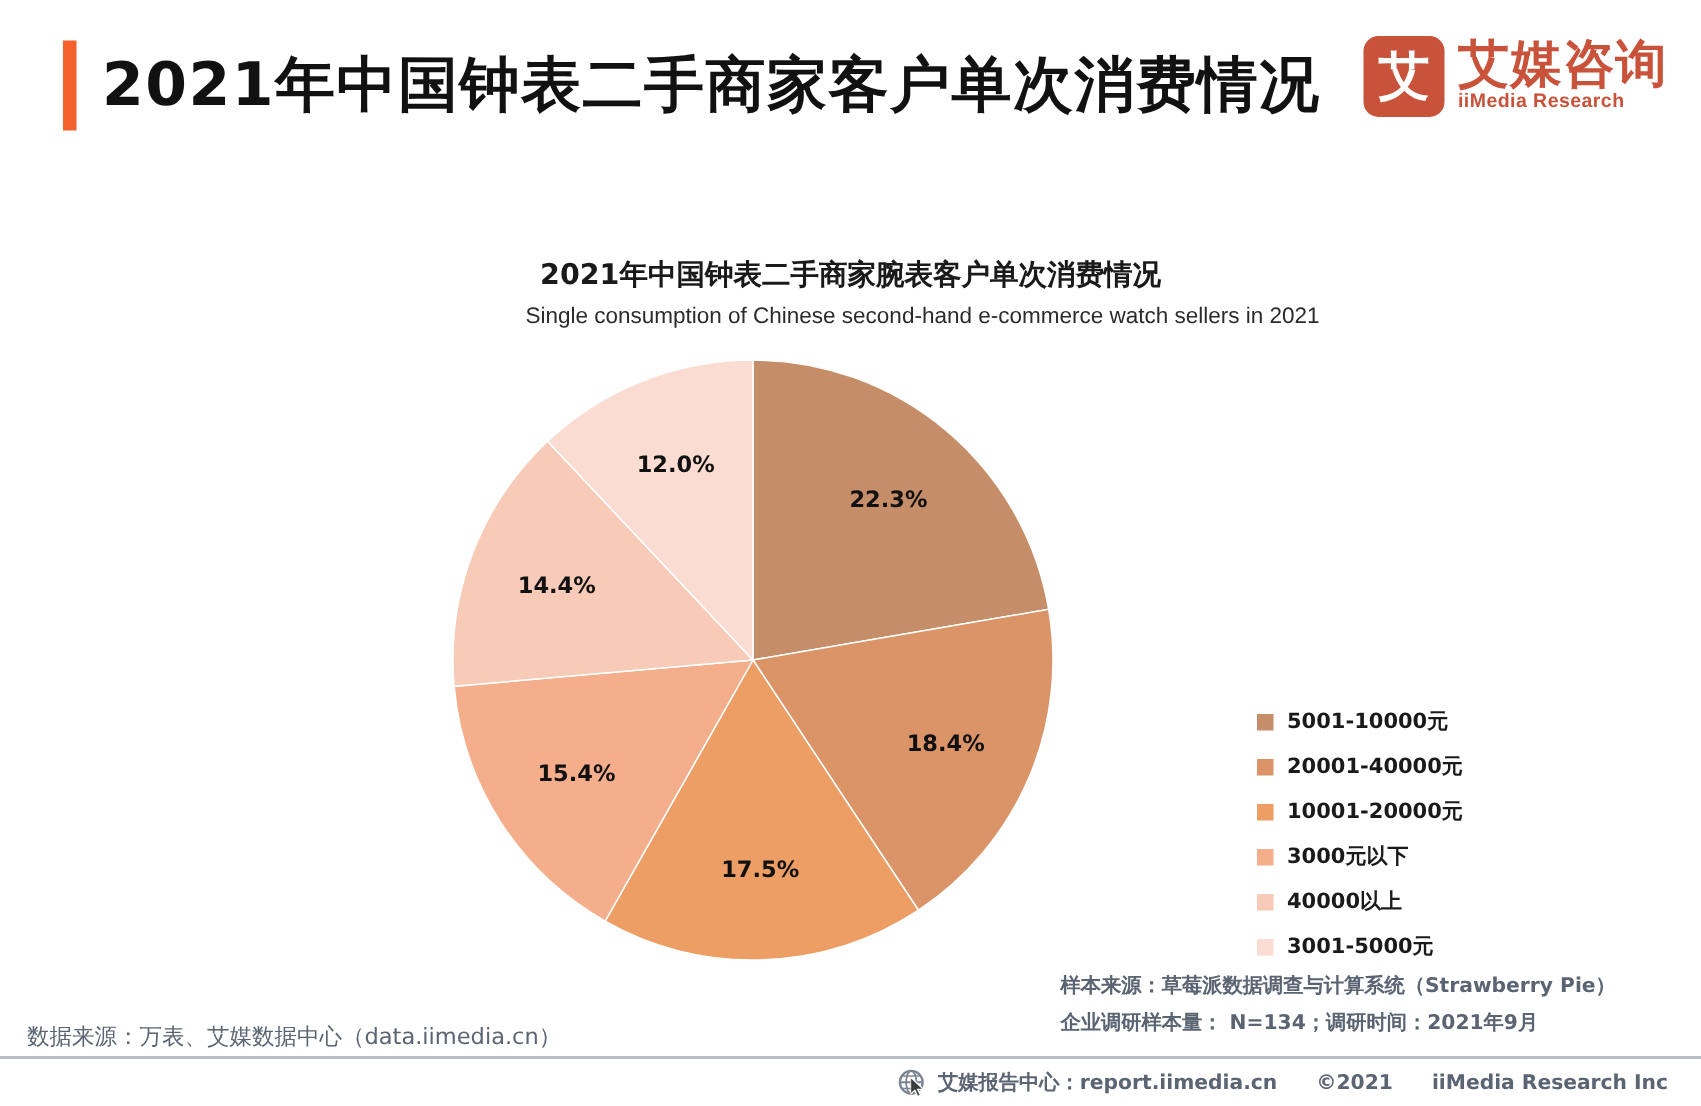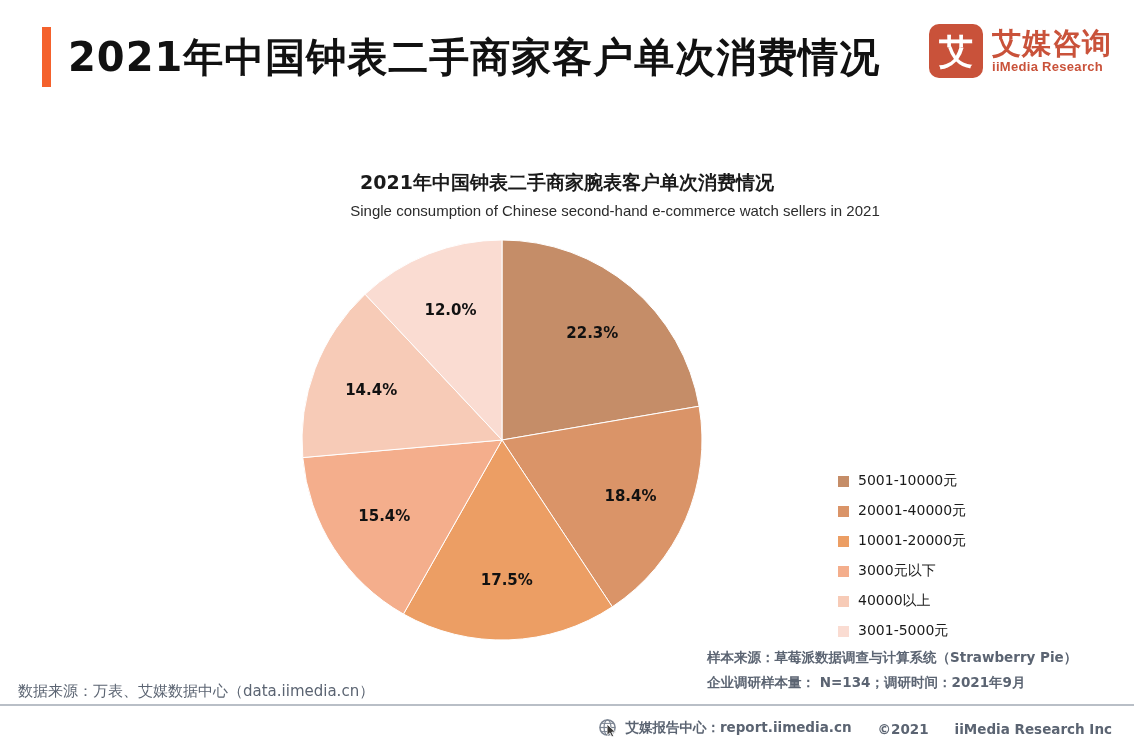--- a/index.html
+++ b/index.html
@@ -30,21 +30,21 @@
     display:flex;align-items:center;gap:9px;
   }
   .logo-mark{
     width:54px;height:54px;border-radius:10px;background:#C9523A;
     display:flex;align-items:center;justify-content:center;
     color:#ffffff;font-size:34px;font-weight:700;line-height:1;
     font-family:"DejaVu Sans","Liberation Sans",sans-serif;
   }
   .logo-text{display:flex;flex-direction:column;justify-content:center;}
   .logo-cn{
-    font-size:29px;font-weight:700;color:#C9523A;letter-spacing:1px;
+    font-size:34px;font-weight:700;color:#C9523A;letter-spacing:1px;
     line-height:30px;font-family:"DejaVu Sans","Liberation Sans",sans-serif;
   }
   .logo-en{
     font-size:13px;font-weight:700;color:#C9523A;letter-spacing:.3px;
     line-height:17px;
   }
 
   
   .chart-area{position:absolute;left:0;top:110px;width:1134px;height:520px;}
   .chart-title{
@@ -66,21 +66,21 @@
 
   
   .legend{position:absolute;left:838px;top:358px;}
   .legend-item{
     display:flex;align-items:center;height:26px;margin-bottom:4px;
   }
   .legend-swatch{
     width:11px;height:11px;flex:0 0 11px;margin-right:9px;
   }
   .legend-label{
-    font-size:14px;font-weight:400;color:#1a1a1a;white-space:nowrap;
+    font-size:14px;font-weight:700;color:#1a1a1a;white-space:nowrap;
     font-family:"DejaVu Sans","Liberation Sans",sans-serif;
   }
 
   
   .note-block{position:absolute;left:707px;top:645px;width:420px;}
   .note-line{
     font-size:13.5px;font-weight:700;color:#5b6472;line-height:25px;
     white-space:nowrap;
     font-family:"DejaVu Sans","Liberation Sans",sans-serif;
   }
@@ -90,21 +90,21 @@
     font-family:"DejaVu Sans","Liberation Sans",sans-serif;
   }
 
   
   .bottom-rule{
     position:absolute;left:0;top:704px;width:1134px;height:2px;
     background:#b9bfc7;
   }
   .bottom-bar{
     position:absolute;left:0;top:706px;width:1134px;height:31px;
-    display:flex;align-items:flex-end;justify-content:flex-end;
+    display:flex;align-items:center;justify-content:flex-end;
     padding-right:22px;box-sizing:border-box;gap:8px;
   }
   .globe-icon{
     position:relative;width:19px;height:19px;flex:0 0 19px;
   }
   .cursor-arrow{position:absolute;left:9px;top:6px;}
   .bottom-text{
     font-size:13.5px;font-weight:700;color:#5b6472;white-space:nowrap;
     font-family:"DejaVu Sans","Liberation Sans",sans-serif;
   }

